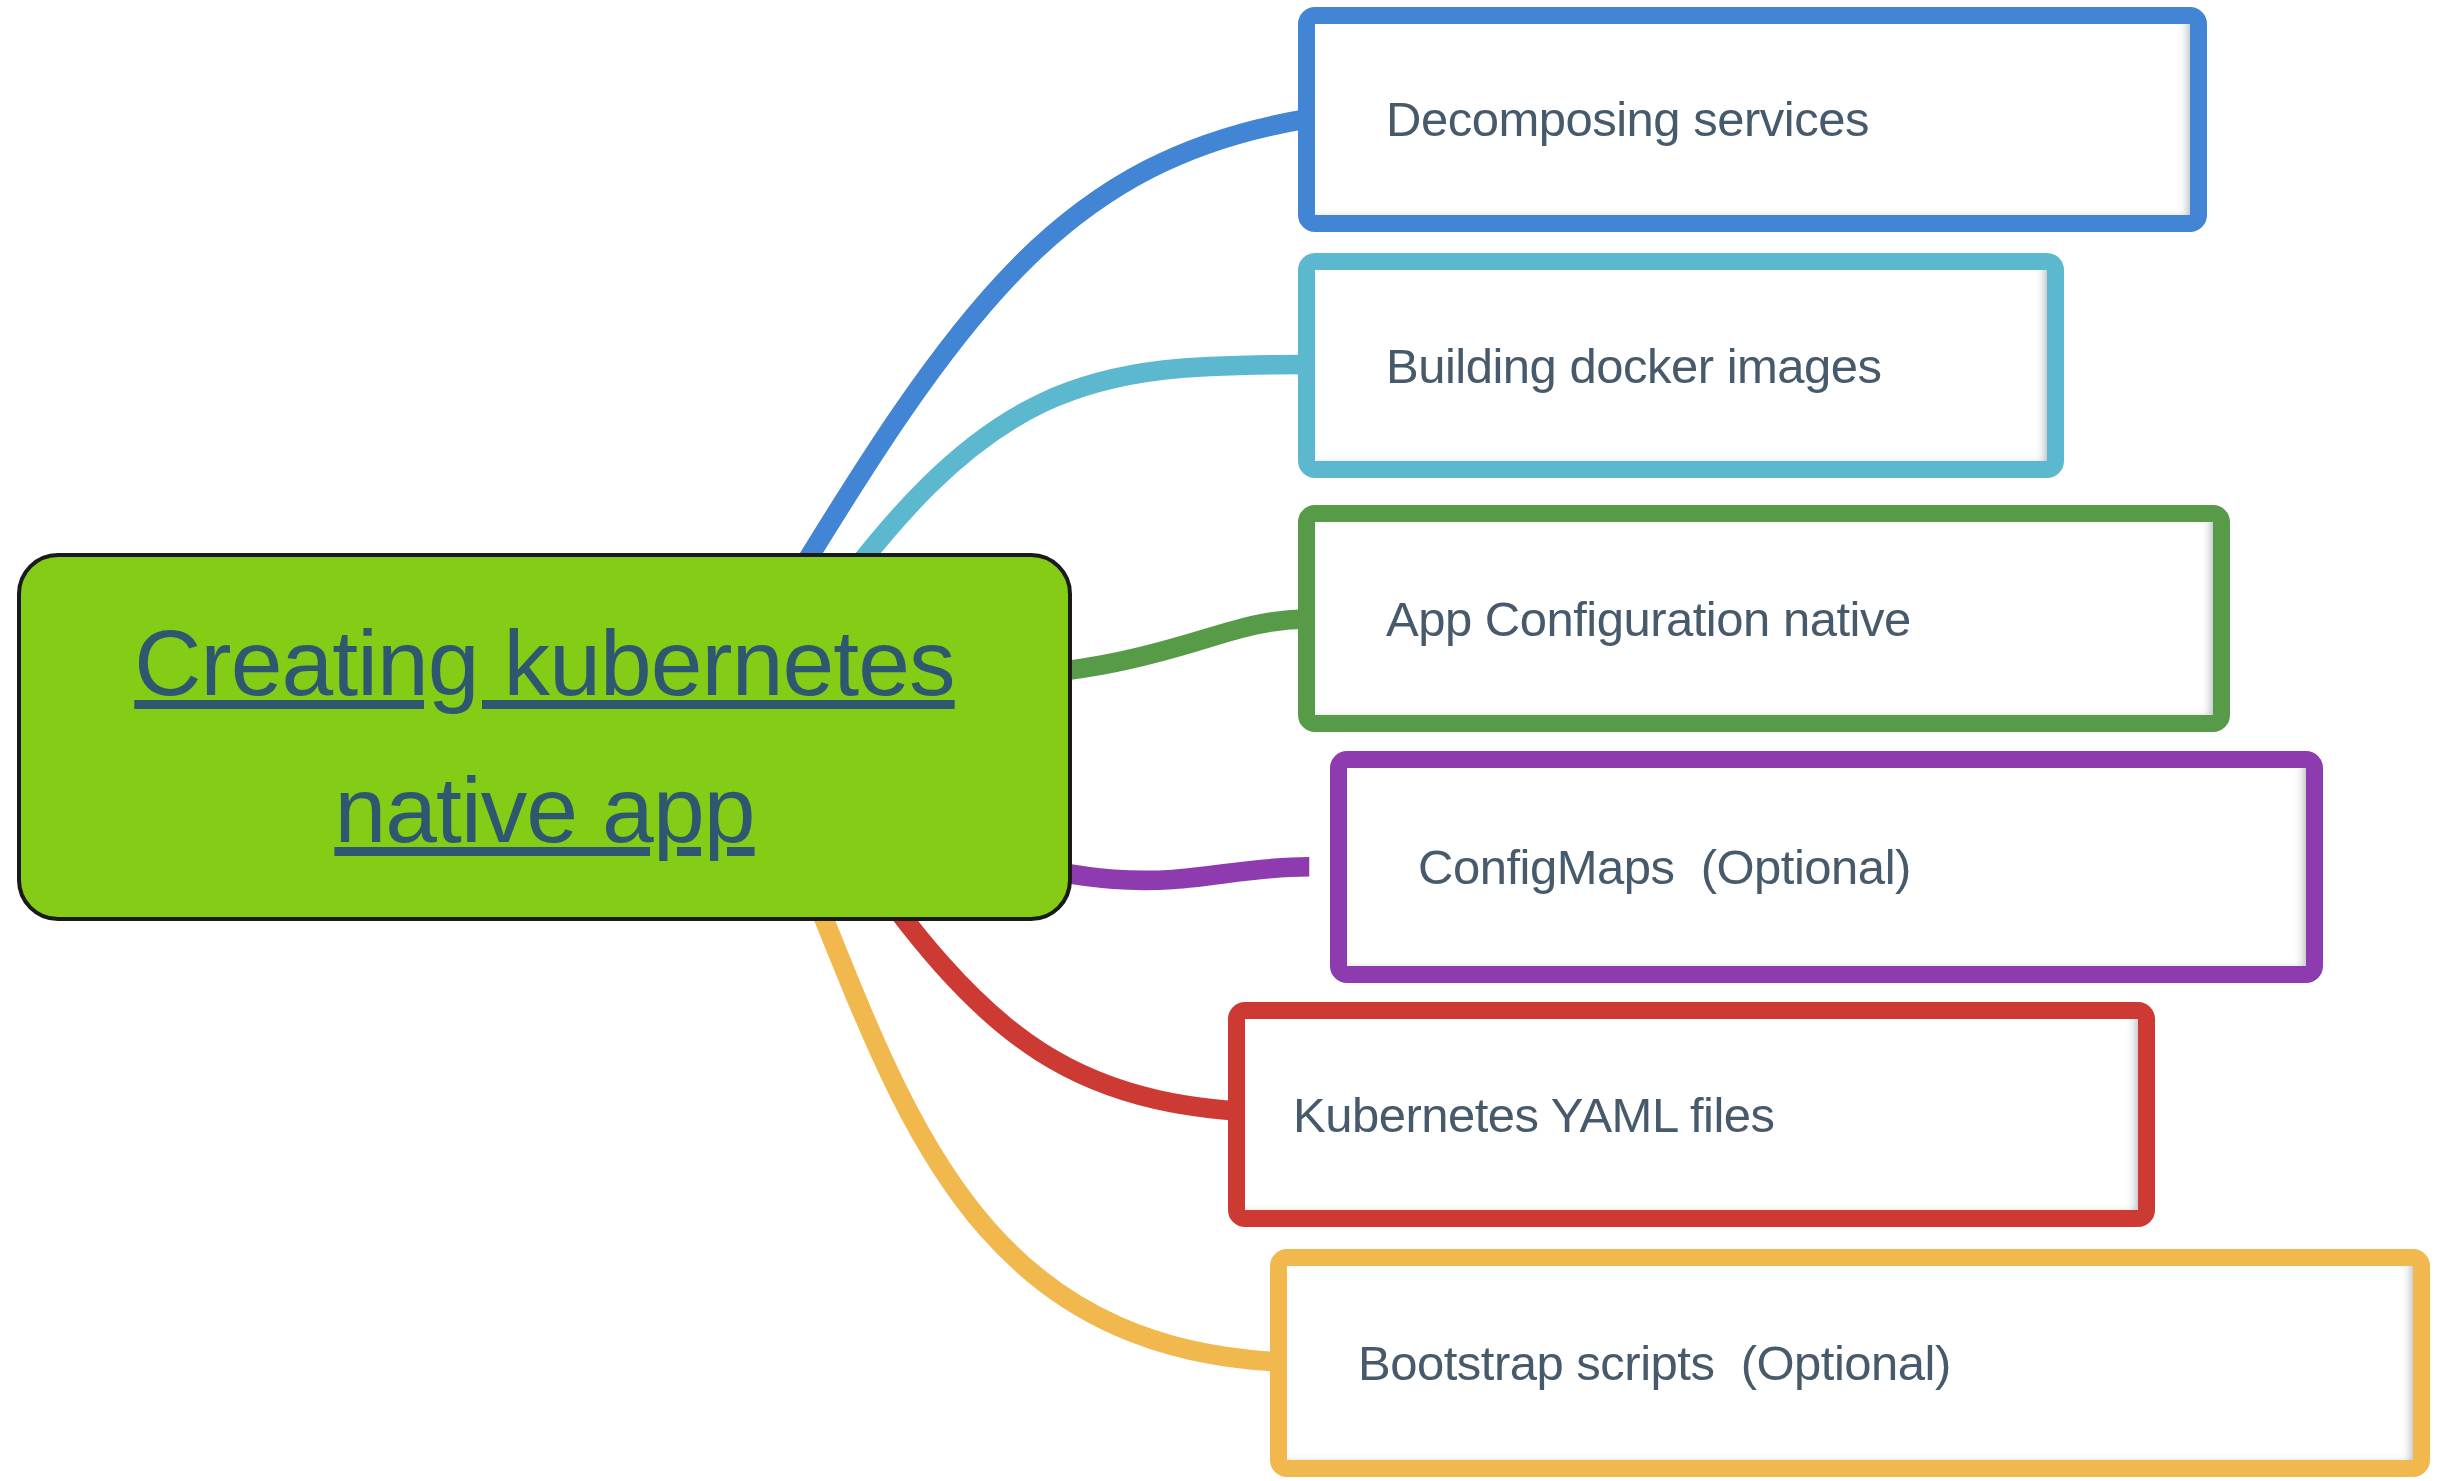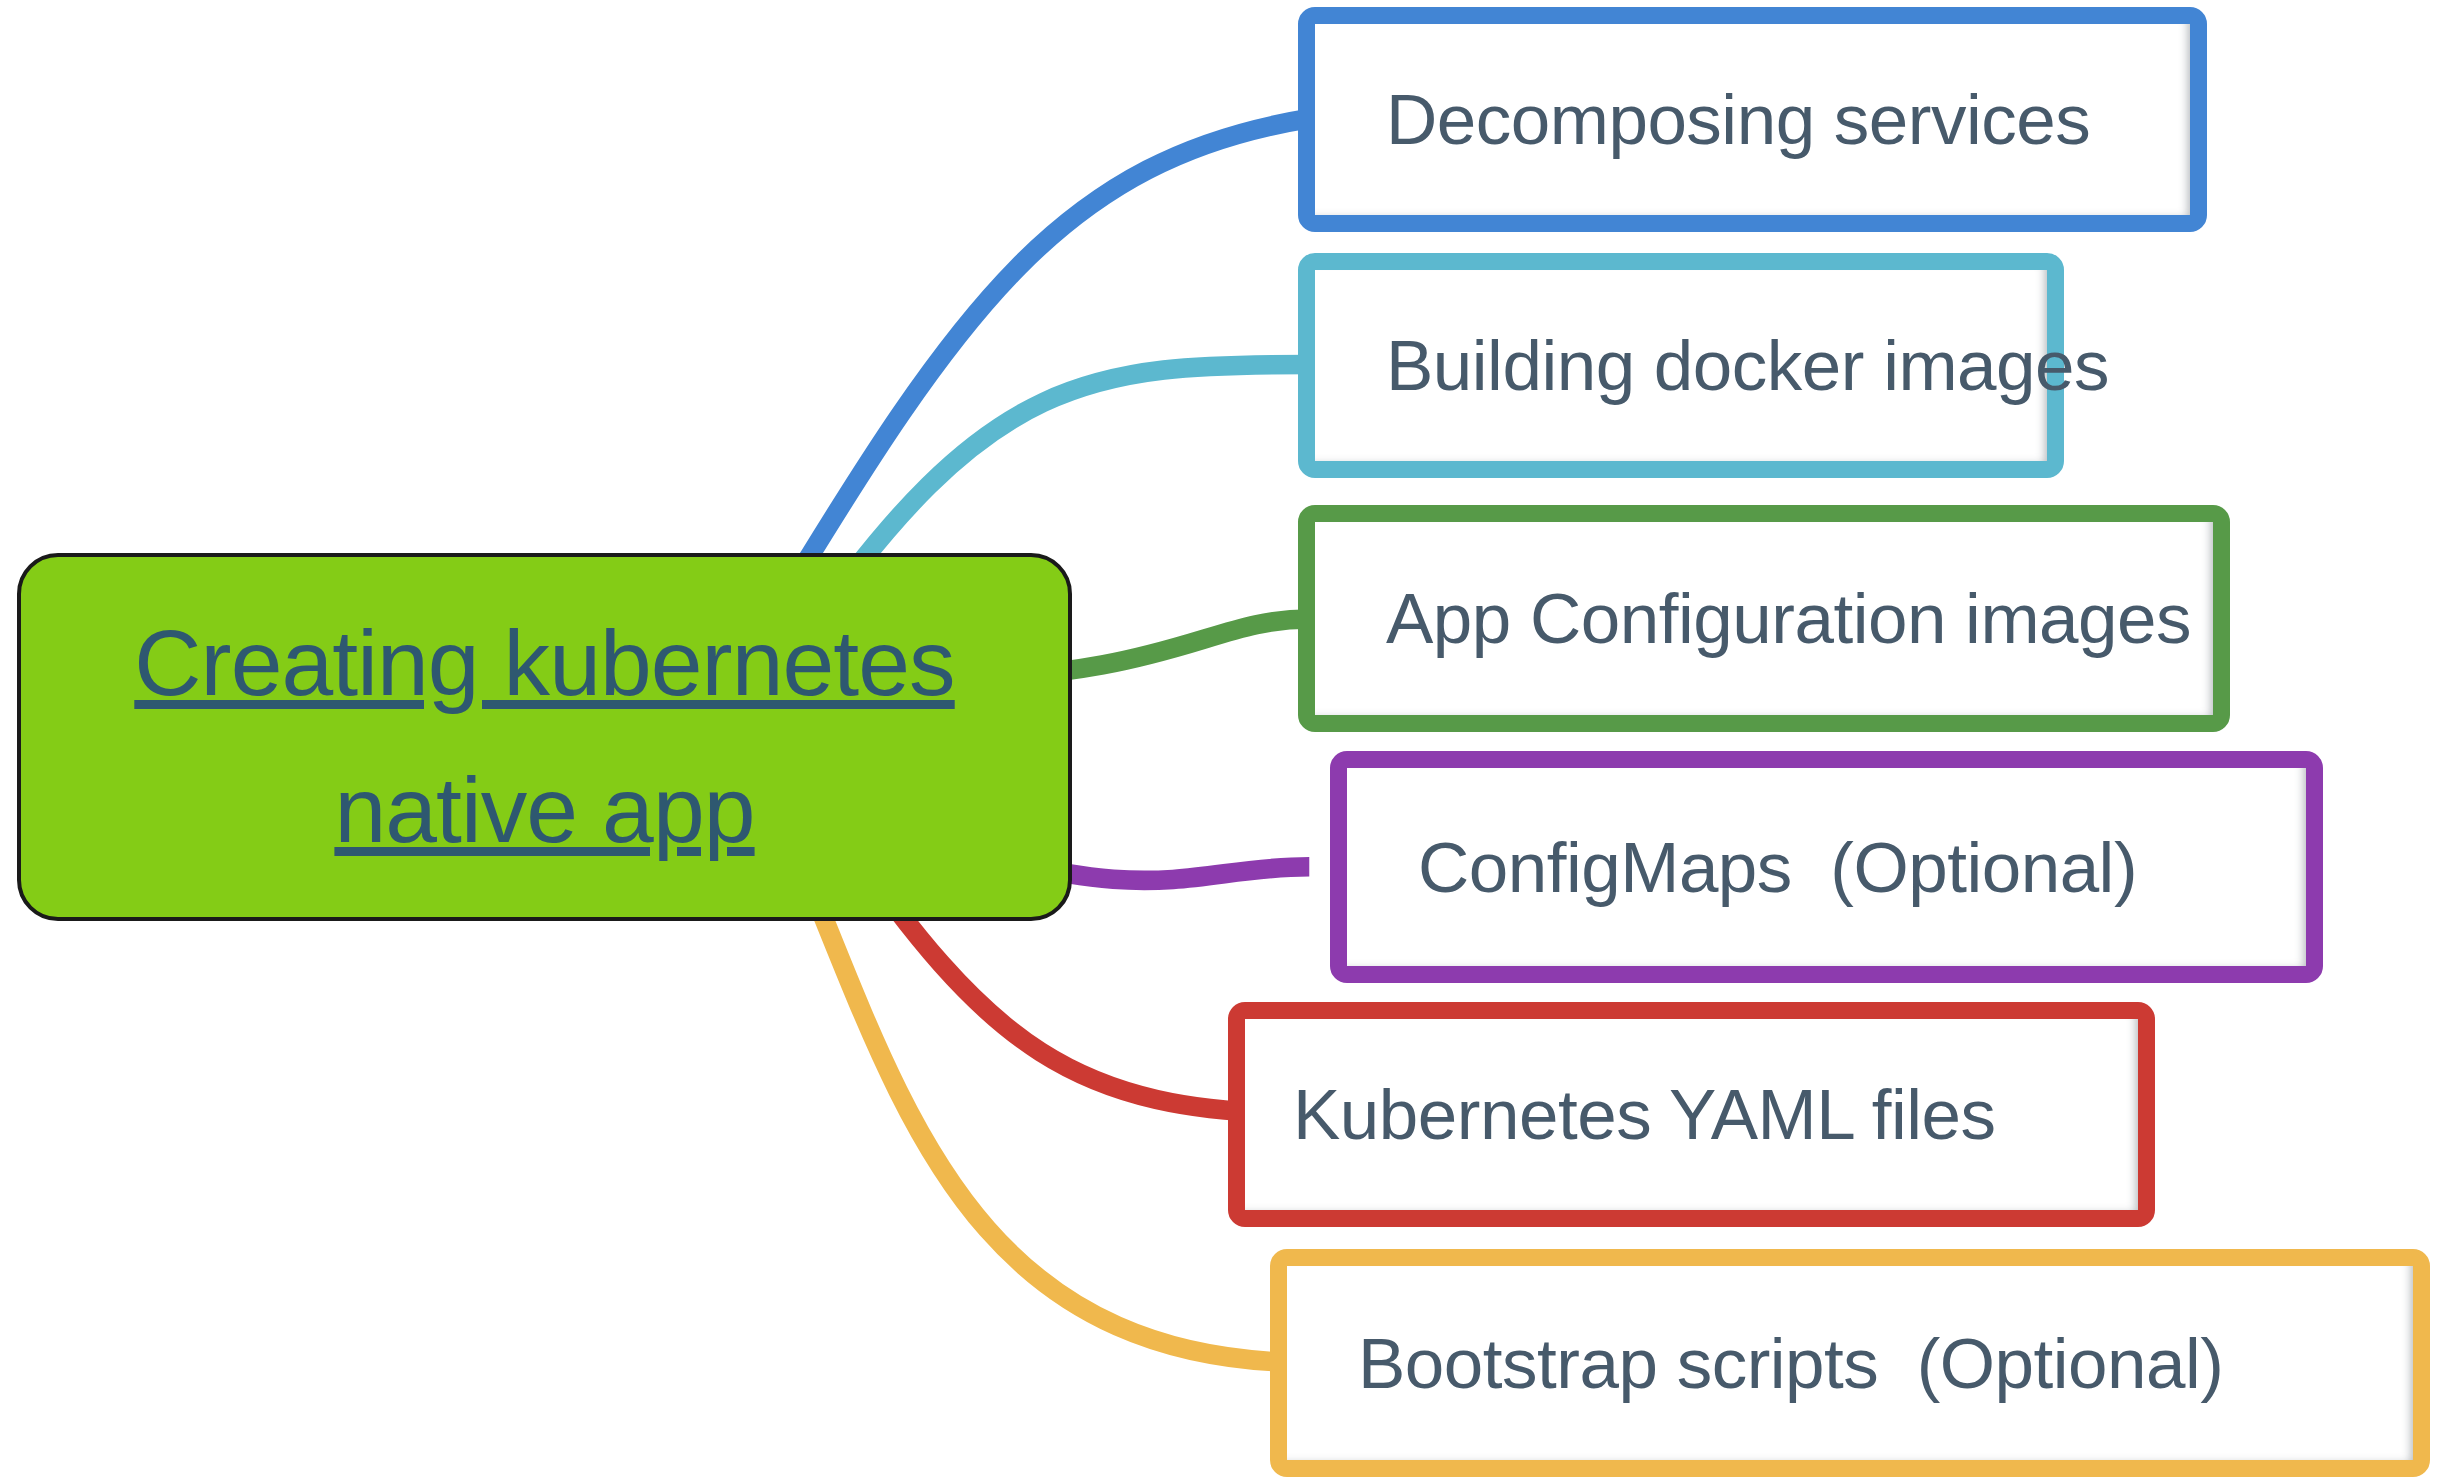--- a/index.html
+++ b/index.html
@@ -51,21 +51,21 @@
   .branch-node {
     position: absolute;
     box-sizing: border-box;
     background: #ffffff;
     border: 17px solid #888;
     border-radius: 17px;
     z-index: 1;
     display: flex;
     align-items: center;
     padding-left: 71px;
-    font-size: 71px;
+    font-size: 49px;
     letter-spacing: -0.5px;
     white-space: nowrap;
     box-shadow: inset -8.4px -2.8px 9.3px -6.5px rgba(80,90,100,0.45);
   }
   .b0 { left: 1298px; top: 6.5px;    width: 909px;  height: 225px; }
   .b1 { left: 1298px; top: 253px;  width: 766px; height: 225px; }
   .b2 { left: 1298px; top: 505px;  width: 932px; height: 227px; }
   .b3 { left: 1298px; top: 751px;  width: 993px; height: 232px; }
   .b4 { left: 1228px; top: 1002px; width: 927px;  height: 225px; padding-left: 48px; }
   .b5 { left: 1238px; top: 1249px; width: 1160px; height: 228px; margin-left: 32px; }
@@ -94,21 +94,21 @@
 
   <div class="branch-node b0" style="border-color: rgb(66, 133, 212);">
     <span class="branch-label" style="color: rgb(71, 90, 107);">Decomposing services</span>
   </div>
 
   <div class="branch-node b1" style="border-color: rgb(92, 184, 207);">
     <span class="branch-label" style="color: rgb(71, 90, 107);">Building docker images</span>
   </div>
 
   <div class="branch-node b2" style="border-color: rgb(87, 154, 72);">
-    <span class="branch-label" style="color: rgb(71, 90, 107);">App Configuration images</span>
+    <span class="branch-label" style="color: rgb(71, 90, 107);">App Configuration native</span>
   </div>
 
   <div class="branch-node b3" style="border-color: rgb(141, 59, 174); margin-left: 32px;">
     <span class="branch-label" style="color: rgb(71, 90, 107);">ConfigMaps &nbsp;(Optional)</span>
   </div>
 
   <div class="branch-node b4" style="border-color: rgb(204, 58, 51);">
     <span class="branch-label" style="color: rgb(71, 90, 107);">Kubernetes YAML files</span>
   </div>
 

